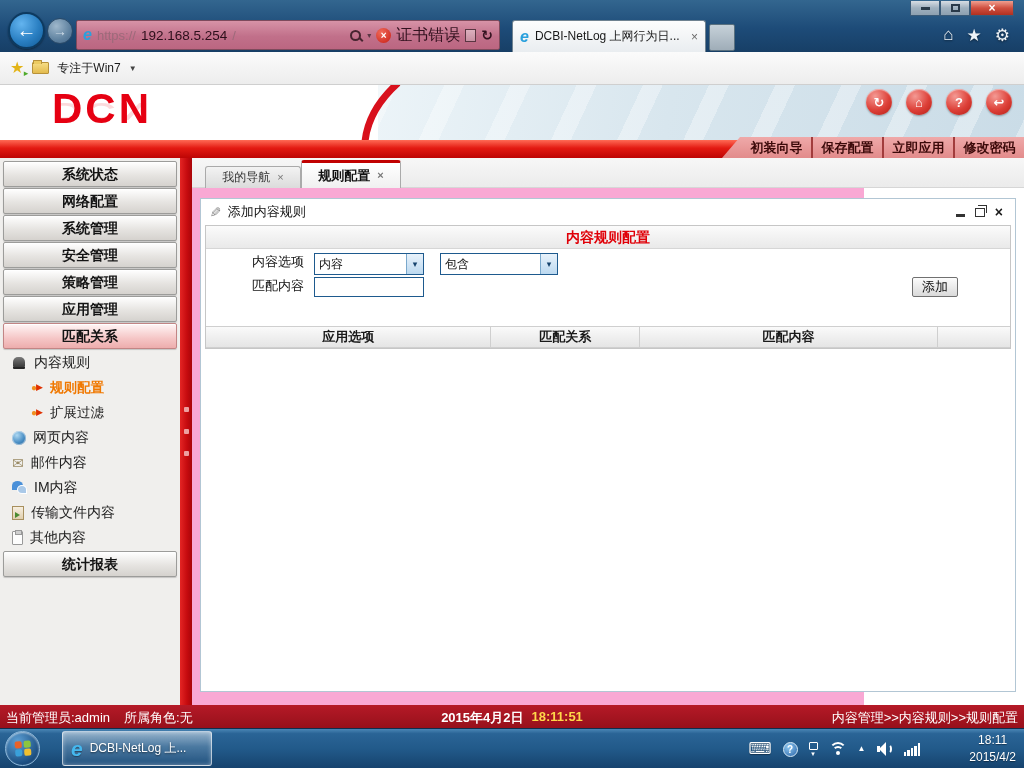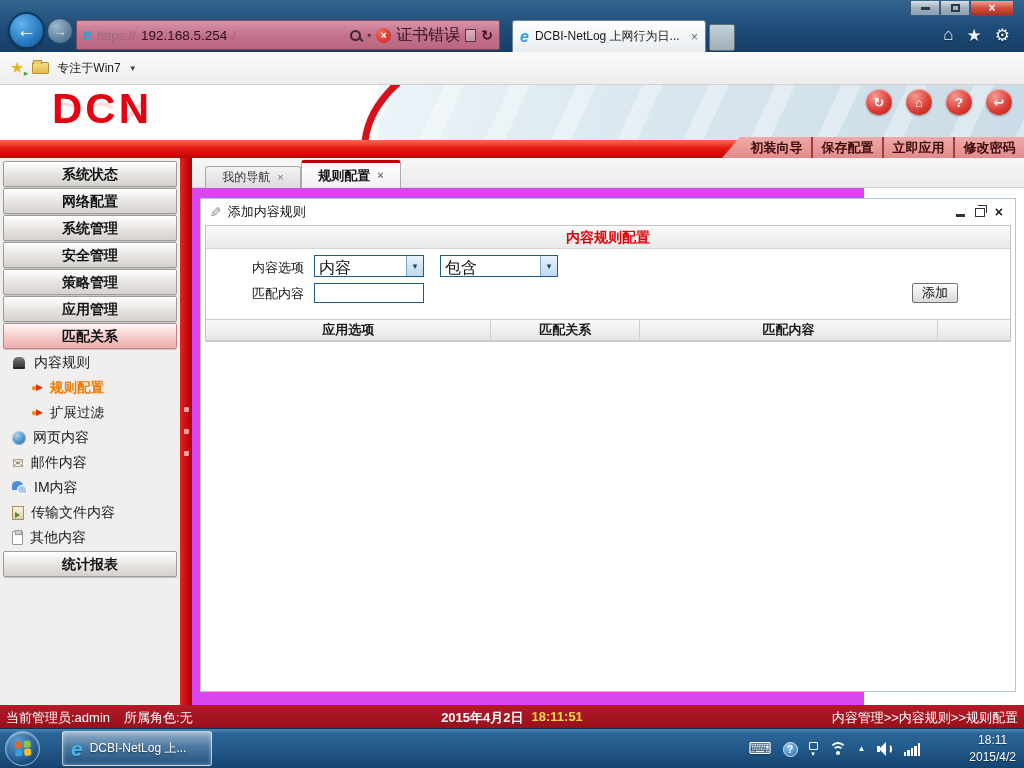--- a/index.html
+++ b/index.html
@@ -105,21 +105,21 @@
   .mi-im::after{content:"";position:absolute;right:0;bottom:0;width:8px;height:7px;background:#aac9e8;border:1px solid #fff;border-radius:50% 50% 0 50%}
   .mi-transfer{position:relative;width:12px;height:14px;background:linear-gradient(#f7efe0,#e0cfae);border:1px solid #a8905e}
   .mi-transfer::after{content:"";position:absolute;left:2px;top:5px;width:0;height:0;border:3px solid transparent;border-left:5px solid #4a8a30}
   .mi-other{position:relative;width:11px;height:14px;background:#fdfdfd;border:1px solid #999;border-radius:1px}
   .mi-other::before{content:"";position:absolute;top:-2px;left:2px;width:5px;height:3px;background:#cfcfcf;border:1px solid #999}
 
   .splitter{position:absolute;left:180px;top:0;width:12px;height:547px;
     background:linear-gradient(90deg,#e42524,#c50a0e 60%,#a90609);display:flex;flex-direction:column;align-items:center;justify-content:center;gap:17px}
   .grip{width:5px;height:5px;background:#eda0a0;border-radius:1px}
 
-  .content{position:absolute;left:192px;top:0;width:672px;height:547px;background:#d946ef}
+  .content{position:absolute;left:192px;top:0;width:672px;height:547px;background:#f9a8d4}
   .tabstrip{position:absolute;left:0;top:0;width:832px;height:30px;border-bottom:1px solid #d6d6d6;
     background:linear-gradient(#f7f7f7,#ebebeb)}
   .ctab{position:absolute;display:flex;align-items:center;justify-content:center;gap:7px;border:1px solid #aaa;border-bottom:none;border-radius:3px 3px 0 0}
   .ctab .x{color:#777;font-size:11px;line-height:1}
   .ctab.inactive{left:13px;top:8px;width:96px;height:22px;background:linear-gradient(#f3f3f3,#dbdbdb);font-size:12px;color:#333}
   .ctab.active{left:109px;top:2px;width:100px;height:28px;background:linear-gradient(#ffffff,#f0f0f0);
     border-top:3px solid #c00000;font-size:13px;font-weight:bold;color:#101010}
 
   .dialog{position:absolute;left:8px;top:40px;width:816px;height:494px;border:1px solid #b2c6d4;background:#fff}
   .dtitle{height:26px;display:flex;align-items:center;gap:7px;padding:0 8px}
@@ -128,34 +128,34 @@
   .dtitle .sp{flex:1}
   .dctl{display:flex;align-items:center;gap:10px;margin-right:4px}
   .dc-min{width:9px;height:3px;background:#333;margin-top:7px}
   .dc-restore{position:relative;width:10px;height:9px;border:1.5px solid #333}
   .dc-restore::before{content:"";position:absolute;left:2px;top:-4px;width:8px;height:7px;border:1.5px solid #333;border-bottom:none;border-left:none}
   .dc-close{font-size:14px;font-weight:bold;color:#1a1a1a;line-height:1}
 
   .dpanel{margin:0 4px;border:1px solid #c6c6c6;position:relative}
   .phead{height:23px;line-height:23px;text-align:center;font-size:14px;font-weight:bold;color:#e00008;
     background:linear-gradient(#fbfbfb,#e9e9e9);border-bottom:1px solid #d6d6d6}
-  .prow{display:flex;align-items:flex-end;padding-left:46px}
+  .prow{display:flex;align-items:flex-start;padding-left:46px}
   .prow1{height:28px;padding-top:4px}
   .prow2{height:26px}
   .flabel{width:62px;font-size:13px;color:#111}
   .w7sel{height:22px;border:1px solid #1e5a8e;background:#fff;display:flex;align-items:stretch}
-  .w7sel .selval{flex:1;font-size:16px;color:#111;padding:2px 16px 0 4px}
+  .w7sel .selval{flex:1;font-size:12px;color:#111;padding:2px 16px 0 4px}
   .w7sel .selarr{width:17px;border-left:1px solid #7aa8cc;display:flex;align-items:center;justify-content:center;
     background:linear-gradient(#e8f2fb,#bcd9f0);color:#16436e;font-size:9px}
   .sel1{width:110px}
   .sel2{width:118px;margin-left:16px}
   .w7input{width:110px;height:20px;border:1px solid #1e5a8e;font-size:13px;padding:0 3px;outline:none;font-family:inherit}
   .addbtn{margin-left:auto;margin-right:52px;width:46px;height:20px;border:1px solid #707070;border-radius:2px;
     background:linear-gradient(#fcfcfc,#dadada);font-size:13px;color:#111;display:flex;align-items:center;justify-content:center}
-  .thead{display:flex;height:22px;margin-top:16px;border-top:1px solid #cfcfcf;border-bottom:1px solid #cfcfcf;
+  .thead{display:flex;height:22px;margin-top:23px;border-top:1px solid #cfcfcf;border-bottom:1px solid #cfcfcf;
     background:linear-gradient(#fafafa,#e5e5e5)}
   .th{display:flex;align-items:center;justify-content:center;font-size:13px;font-weight:bold;color:#1a1a1a;border-right:1px solid #cfcfcf}
   .th1{width:35.5%}.th2{width:18.5%}.th3{width:37%}.th4{width:9%;border-right:none}
   .steprow{position:relative;height:32px}
   .steptext{position:absolute;left:16px;top:7px;font-size:15px;color:#111}
   .wbtn{position:absolute;top:6px;width:56px;height:20px;border:1px solid #707070;border-radius:2px;
     background:linear-gradient(#fcfcfc,#dadada);font-size:13px;color:#111;display:flex;align-items:center;justify-content:center;white-space:nowrap}
   .btn-prev{left:412px}.btn-next{left:565px}.btn-cancel{right:28px}
 
   

